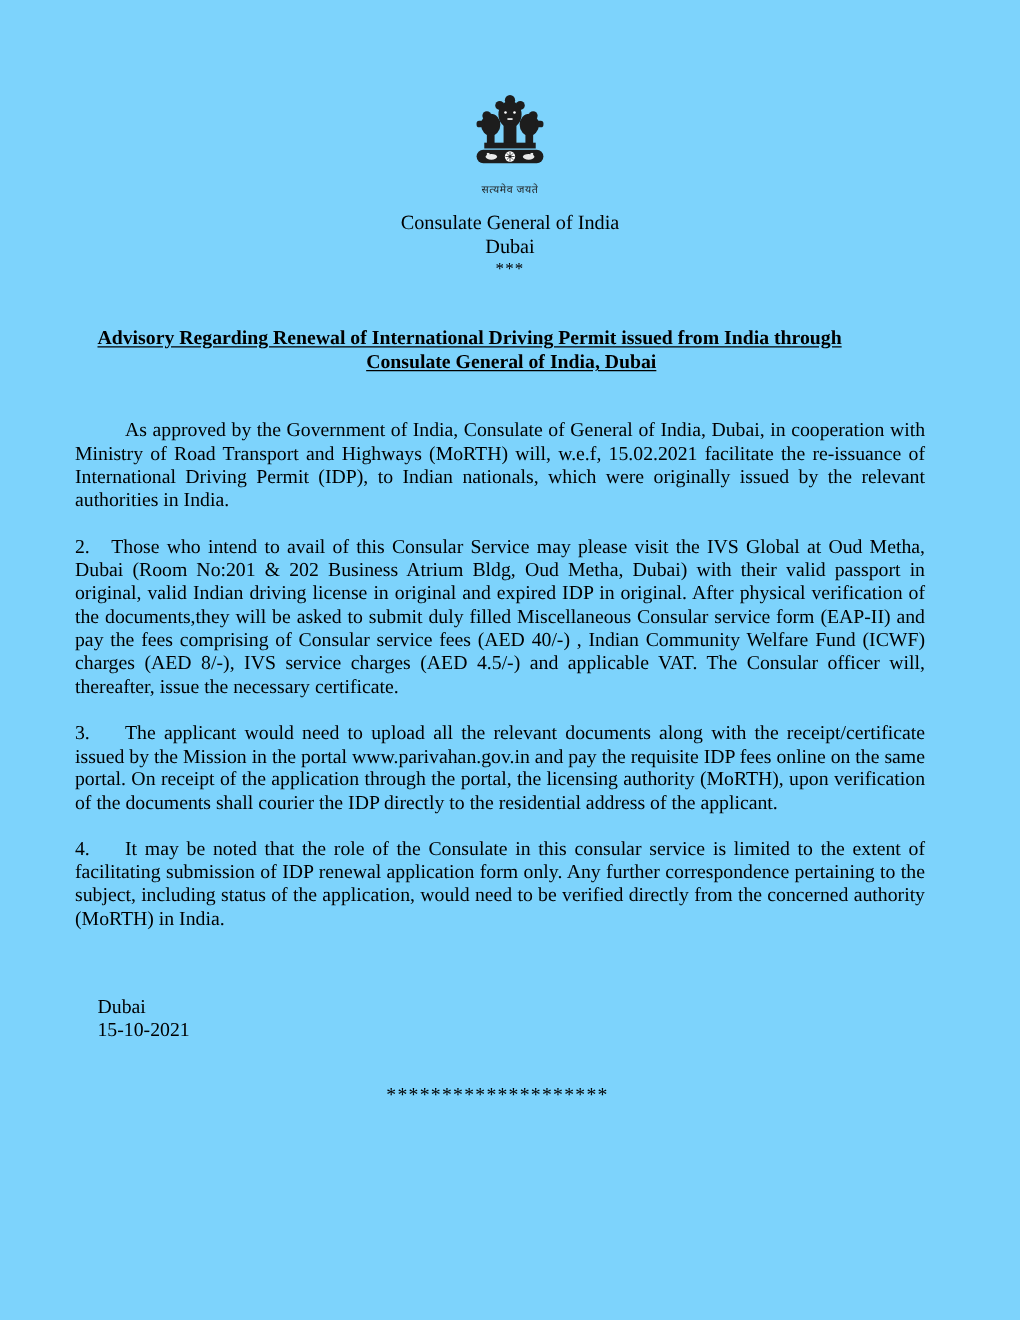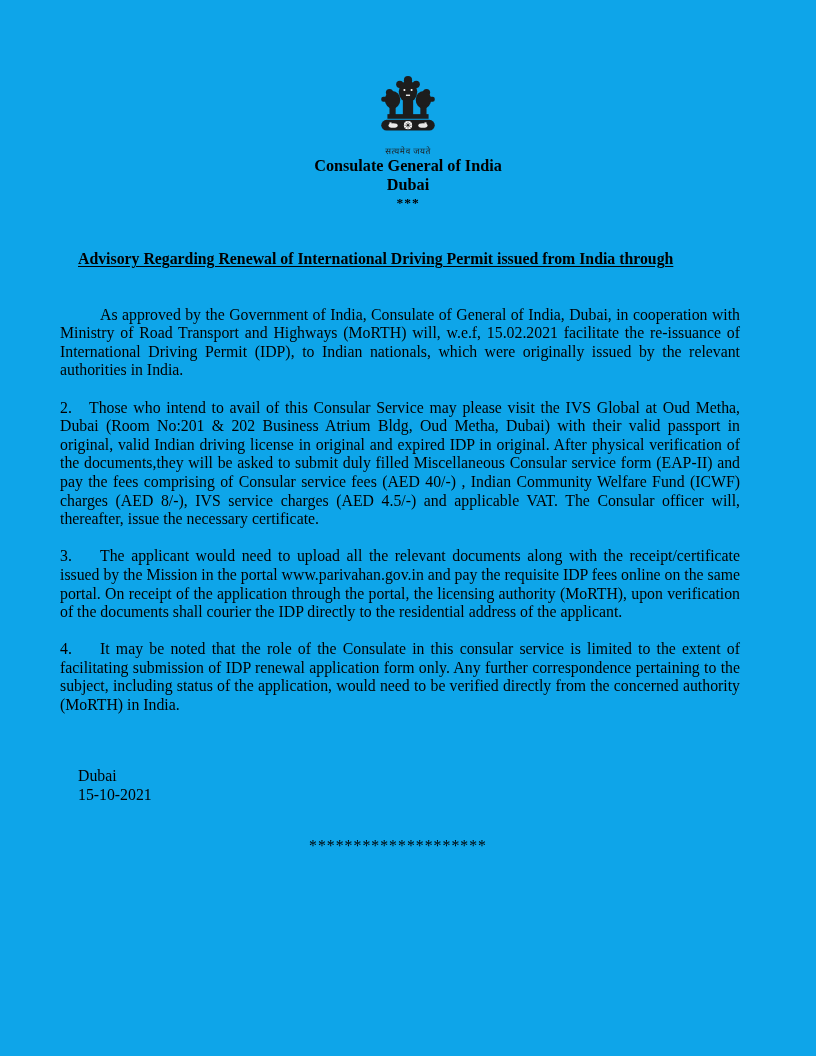--- a/index.html
+++ b/index.html
@@ -2,21 +2,21 @@
 <html><head>
 <meta charset="utf-8">
 <style>
   * { margin:0; padding:0; box-sizing:border-box; }
   html,body { background:#ffffff; }
   body { font-family:"Liberation Serif", serif; color:#000; }
 
   .page {
     position:relative;
     width:816px; height:1056px;
-    background:#0ea5e9;
+    background:#7dd3fc;
     overflow:hidden;
     margin:0 auto;
   }
 
   
   .emblem-wrap {
     margin:73px auto 0;
     width:90px;
     text-align:center;
   }
@@ -25,23 +25,23 @@
     margin-top:1px;
     font-size:8.5px;
     line-height:10px;
     letter-spacing:0.5px;
     color:#1d1d1d;
     text-align:center;
     white-space:nowrap;
   }
 
   .letterhead {
-    margin-top:1px;
+    margin-top:13px;
     text-align:center;
-    font-weight:bold;
+    font-weight:normal;
   }
   .letterhead .org   { font-size:16.2px; line-height:19px; }
   .letterhead .city  { font-size:16.2px; line-height:19px; }
   .letterhead .stars { font-size:13.5px; line-height:16px; letter-spacing:1px; }
 
   
   .advisory-title {
     margin:39px 76px 0 78px;
     font-weight:bold;
     font-size:15.8px;
@@ -137,20 +137,21 @@
   </div>
 
   <div class="letterhead">
     <div class="org">Consulate General of India</div>
     <div class="city">Dubai</div>
     <div class="stars">***</div>
   </div>
 
   <div class="advisory-title">
     <div class="l1"><span class="u">Advisory Regarding Renewal of International Driving Permit issued from India through</span></div>
+    <div class="l2"><span class="u">Consulate General of India, Dubai</span></div>
   </div>
 
   <div class="body-text">
     <p class="body-para first">
       <span>As approved by the Government of India, Consulate of General of India, Dubai, in cooperation with Ministry of Road Transport and Highways (MoRTH) will, w.e.f, 15.02.2021 facilitate the re-issuance of International Driving Permit (IDP), to Indian nationals, which were originally issued by the relevant authorities in India.</span>
     </p>
     <p class="body-para n2">
       <span class="para-number">2.</span><span>Those who intend to avail of this Consular Service may please visit the IVS Global at Oud Metha, Dubai (Room No:201 &amp; 202 Business Atrium Bldg, Oud Metha, Dubai) with their valid passport in original, valid Indian driving license in original and expired IDP in original. After physical verification of the documents,they will be asked to submit duly filled Miscellaneous Consular service form (EAP-II) and pay the fees comprising of Consular service fees (AED 40/-) , Indian Community Welfare Fund (ICWF) charges (AED 8/-), IVS service charges (AED 4.5/-) and applicable VAT. The Consular officer will, thereafter, issue the necessary certificate.</span>
     </p>
     <p class="body-para">

